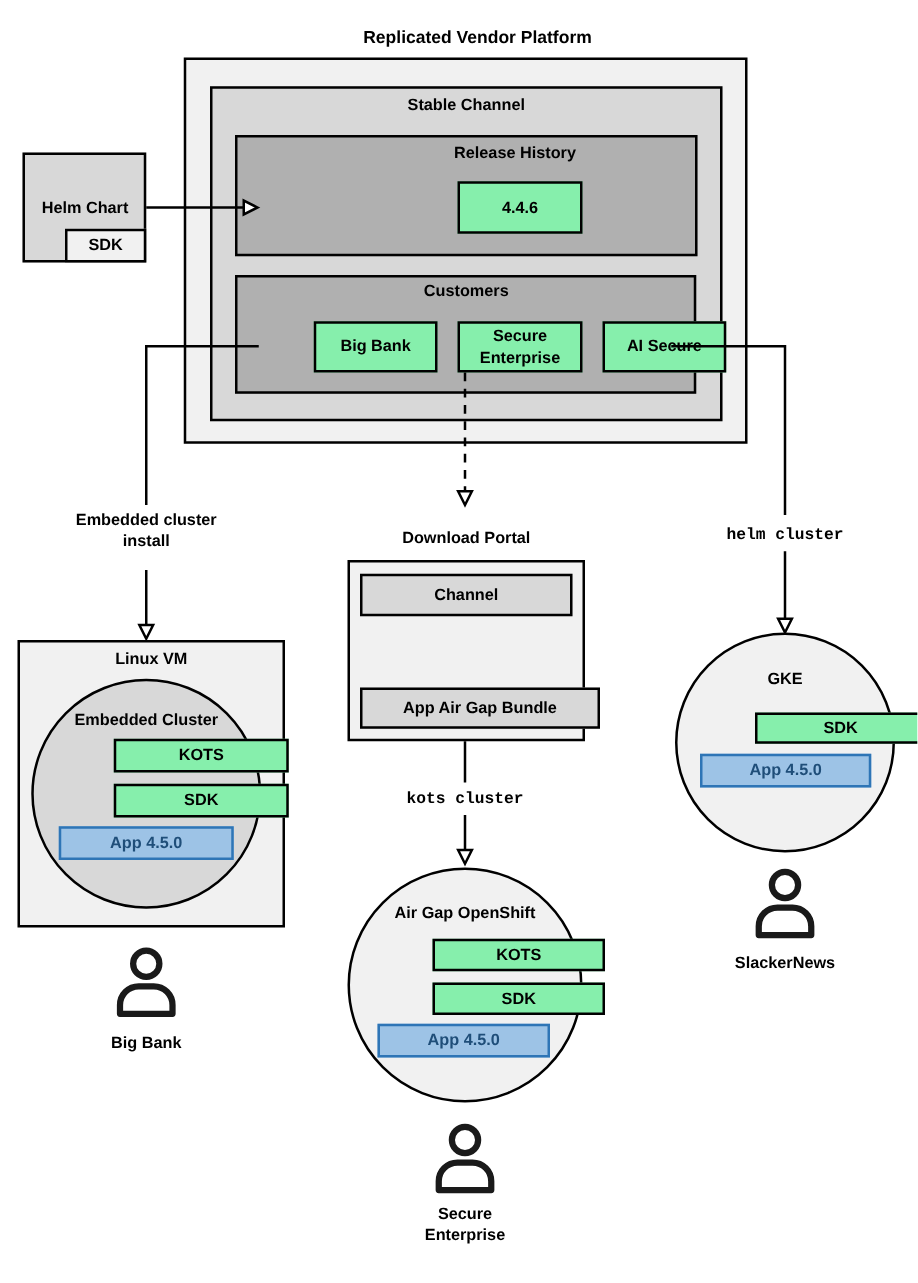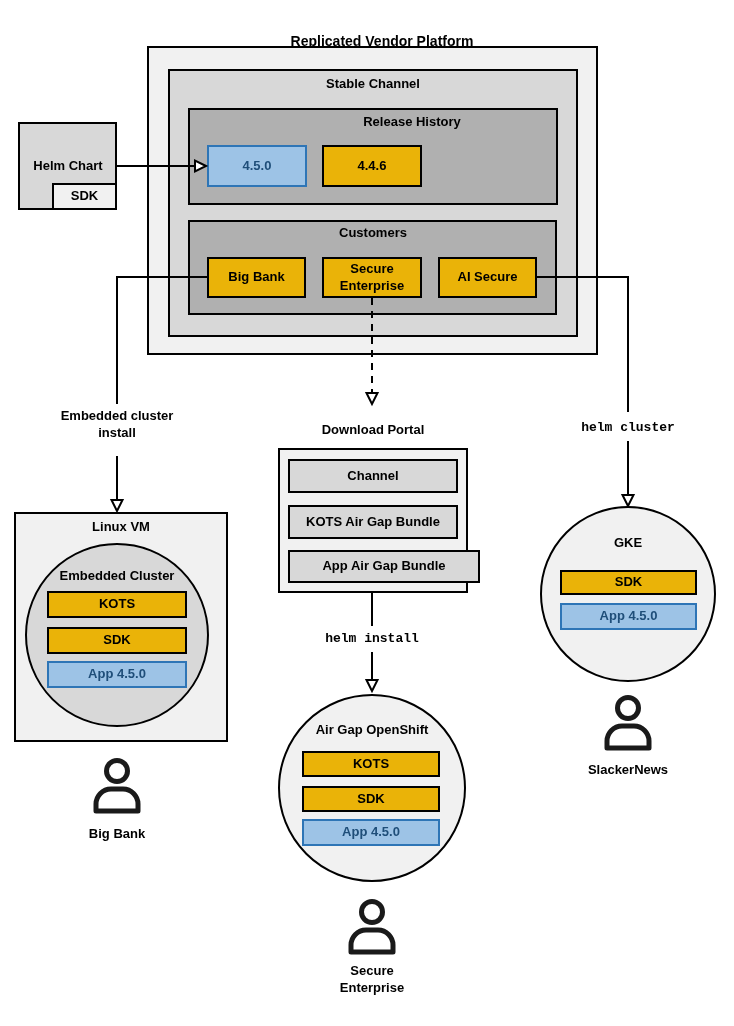--- a/index.html
+++ b/index.html
@@ -4,21 +4,21 @@
 <style>
   html,body { margin:0; padding:0; background:#ffffff; }
   #canvas {
     position:relative; width:734px; height:1026px; background:#ffffff;
     font-family:"Liberation Sans", sans-serif; color:#000; overflow:hidden;
   }
   .box { position:absolute; border:2px solid #000; box-sizing:border-box; }
   .light  { background:#f1f1f1; }
   .med    { background:#d8d8d8; }
   .dark   { background:#b0b0b0; }
-  .white  { background:#eab308; }
+  .white  { background:#86efac;margin-left:44px; }
   .blue   { background:#9dc3e6; border-color:#2e75b6; color:#1f4e79; }
   .circle { border-radius:50%; }
   .cell {
     display:flex; align-items:center; justify-content:center;
     font-weight:bold; font-size:13px; text-align:center; line-height:1.25;
     white-space:pre-line;
   }
   .lbl {
     position:absolute; transform:translateX(-50%);
     font-weight:bold; font-size:13px; text-align:center; line-height:1.3;
@@ -32,52 +32,50 @@
   #connectors polygon { fill:#ffffff; stroke:#000; stroke-width:2; }
   .person { position:absolute; width:60px; height:60px; }
   .person svg { width:100%; height:100%; }
   .person circle, .person path { fill:none; stroke:#1a1a1a; stroke-width:5; stroke-linejoin:round; }
 </style>
 </head>
 <body>
 
 <div id="canvas">
 
-  <div class="lbl title-lbl" style="left:373px; top:32px;padding-left:18px;">Replicated Vendor Platform</div>
+  <div class="lbl title-lbl" style="left:373px; top:20px;padding-left:18px;">Replicated Vendor Platform</div>
 
   <div class="box light" style="left:147px; top:46px; width:451px; height:309px;"></div>
 
   <div class="box med" style="left:168px; top:69px; width:410px; height:268px;"></div>
   <div class="lbl" style="left:373px; top:76px;">Stable Channel</div>
 
   <div class="box dark" style="left:188px; top:108px; width:370px; height:97px;"></div>
   <div class="lbl" style="left:392px; top:114px;margin-left:20px;">Release History</div>
-  <div class="box blue cell" style="left:207px; top:145px; width:100px; height:42px;">4.5.0</div>
   <div class="box white cell" style="left:322px; top:145px; width:100px; height:42px;">4.4.6</div>
 
   <div class="box dark" style="left:188px; top:220px; width:369px; height:95px;"></div>
   <div class="lbl" style="left:373px; top:225px;">Customers</div>
   <div class="box white cell" style="left:207px; top:257px; width:99px; height:41px;">Big Bank</div>
   <div class="box white cell" style="left:322px; top:257px; width:100px; height:41px;">Secure
 Enterprise</div>
   <div class="box white cell" style="left:438px; top:257px; width:99px; height:41px;">AI Secure</div>
 
   <div class="box med" style="left:18px; top:122px; width:99px; height:88px;"></div>
   <div class="lbl" style="left:68px; top:158px;">Helm Chart</div>
   <div class="box light cell" style="left:52px; top:183px; width:65px; height:27px;">SDK</div>
 
   <div class="lbl" style="left:117px; top:408px;">Embedded cluster
 install</div>
   <div class="lbl mono" style="left:628px; top:420px;">helm cluster</div>
-  <div class="lbl mono" style="left:372px; top:631px;">helm install</div>
+  <div class="lbl mono" style="left:372px; top:631px;">kots cluster</div>
 
   <div class="lbl" style="left:373px; top:422px;">Download Portal</div>
   <div class="box light" style="left:278px; top:448px; width:190px; height:145px;"></div>
   <div class="box med cell" style="left:288px; top:459px; width:170px; height:34px;">Channel</div>
-  <div class="box med cell" style="left:288px; top:505px; width:170px; height:34px;">KOTS Air Gap Bundle</div>
   <div class="box med cell" style="left:288px; top:550px; width:192px; height:33px;">App Air Gap Bundle</div>
 
   <div class="box light" style="left:14px; top:512px; width:214px; height:230px;"></div>
   <div class="lbl" style="left:121px; top:519px;">Linux VM</div>
   <div class="box med circle" style="left:25px; top:543px; width:184px; height:184px;"></div>
   <div class="lbl" style="left:117px; top:568px;">Embedded Cluster</div>
   <div class="box white cell" style="left:47px; top:591px; width:140px; height:27px;">KOTS</div>
   <div class="box white cell" style="left:47px; top:627px; width:140px; height:27px;">SDK</div>
   <div class="box blue cell" style="left:47px; top:661px; width:140px; height:27px;">App 4.5.0</div>
 

